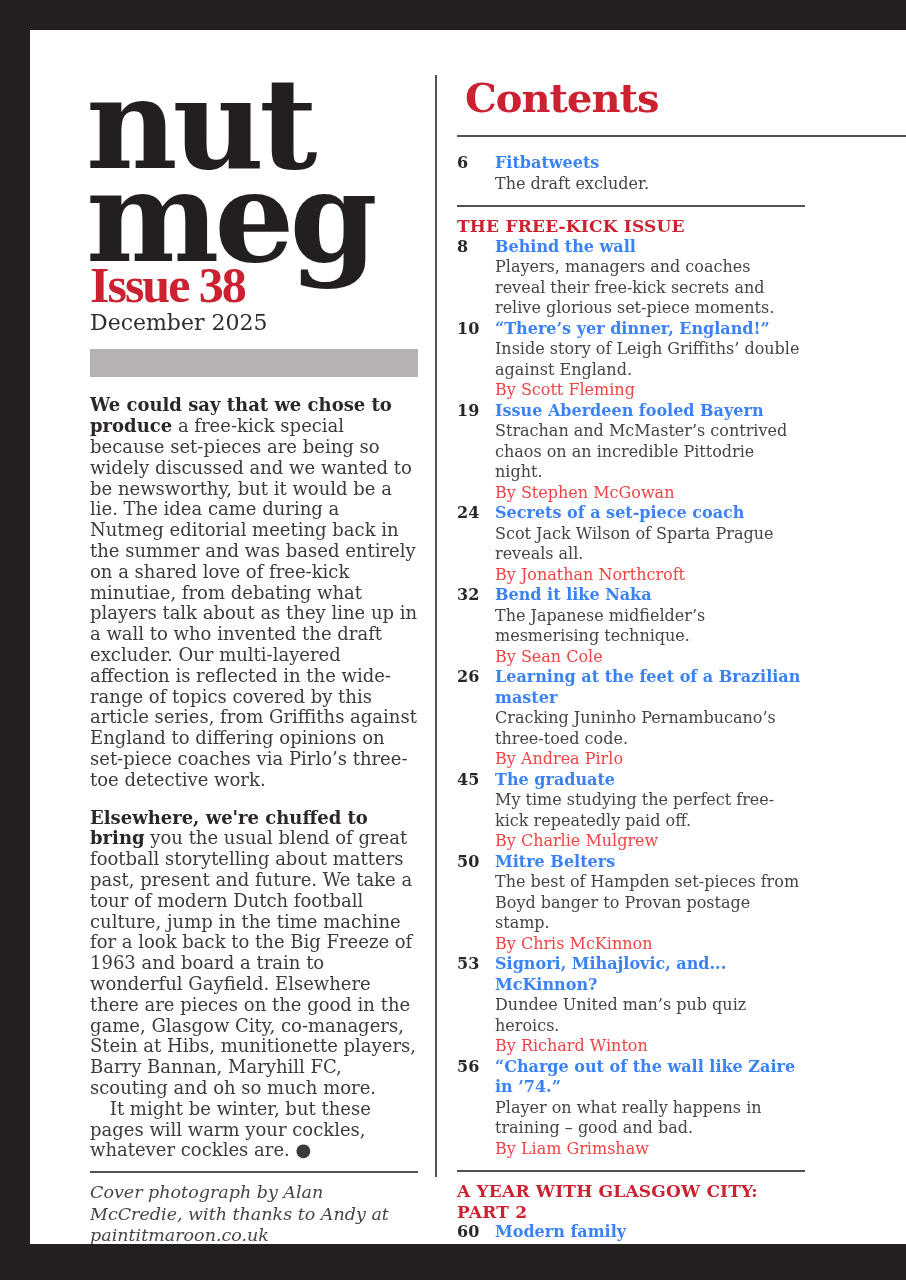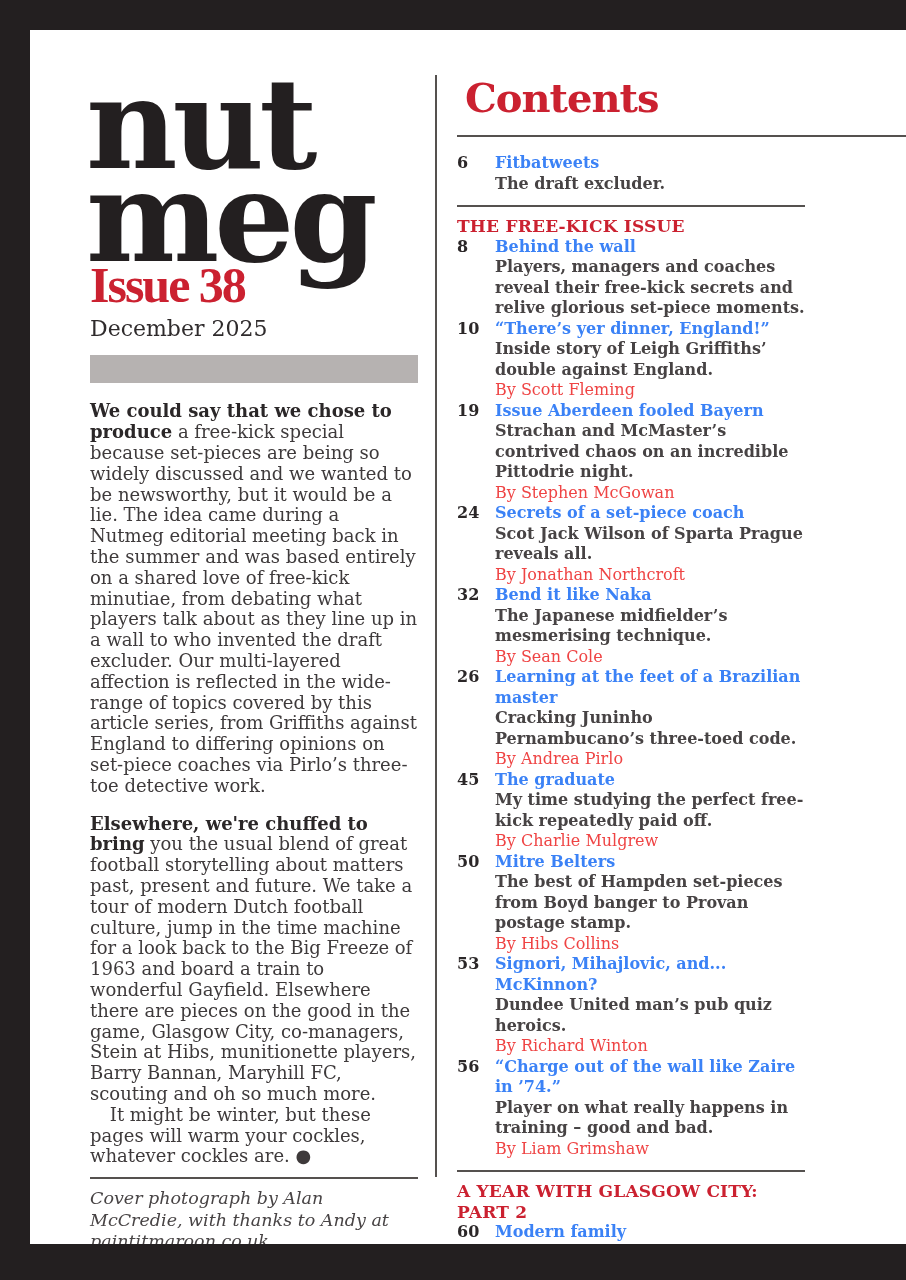--- a/index.html
+++ b/index.html
@@ -13,21 +13,21 @@
   .frame-top{position:absolute;left:0;top:0;width:906px;height:30px;background:#231f20;}
   .frame-left{position:absolute;left:0;top:0;width:30px;height:1280px;background:#231f20;}
   .frame-bottom{position:absolute;left:0;top:1244px;width:906px;height:36px;background:#231f20;}
   
   .page{position:absolute;left:30px;top:30px;right:0;bottom:36px;background:#ffffff;overflow:hidden;}
   
   .col-left{position:absolute;left:60px;top:48px;width:328px;}
   .logo{font-weight:bold;color:#231f20;font-size:126px;line-height:.74;letter-spacing:-5px;margin-left:-4px;}
   .logo span{display:block;}
   .issue{color:#cb2130;font-weight:bold;font-size:50px;line-height:1;margin-top:-4px;letter-spacing:-2px;font-family:Liberation Serif, serif;}
-  .date{color:#2f2b2c;font-size:22px;margin-top:6px;}
+  .date{color:#2f2b2c;font-size:22px;}
   .gray-bar{width:328px;height:28px;background:#b6b2b1;}
   .bar-top{margin-top:14px;}
   .editorial{margin-top:18px;color:#3e3a3b;font-size:18px;line-height:20.8px;}
   .editorial p{margin:0;}
   .editorial p.gap{margin-top:17px;}
   .editorial strong{color:#2b2728;}
   .editorial .indent{text-indent:1.1em;}
   .credit-rule{border:none;border-top:2px solid #55514f;margin:10px 0 0 0;width:328px;}
   .credit{font-style:italic;color:#484445;font-size:17.5px;line-height:21.5px;margin:9px 0 0 0;}
   
@@ -36,21 +36,21 @@
   .col-right{position:absolute;left:427px;top:40px;right:0;}
   .contents-title{margin:8px;color:#cb2130;font-weight:bold;font-size:40px;line-height:1;letter-spacing:-1px;}
   .title-rule{margin-top:17px;height:2px;background:#55514f;width:100%;}
   #toc{margin-top:16px;width:348px;font-size:16px;line-height:20.5px;}
   .toc-rule{height:2px;background:#55514f;width:348px;margin:11px 0 0 0;}
   .toc-heading{color:#cb2130;font-weight:bold;font-size:17px;letter-spacing:.2px;margin-top:9px;line-height:20.5px;}
   .toc-item{display:flex;}
   .toc-num{flex:0 0 38px;font-weight:bold;color:#2b2728;}
   .toc-body{flex:1;}
   .toc-title{font-weight:bold;color:#3b82f6;}
-  .toc-desc{color:#474344;font-weight:bold;}
+  .toc-desc{color:#474344;}
   .toc-by{color:#ef4444;}
 </style>
 </head>
 <body>
 
 <div class="frame-top"></div>
 <div class="frame-left"></div>
 <div class="frame-bottom"></div>
 
 <div class="page">
@@ -144,21 +144,21 @@
             <div class="toc-title">The graduate</div>
             <div class="toc-desc">My time studying the perfect free-kick repeatedly paid off.</div>
             <div class="toc-by">By Charlie Mulgrew</div>
           </div>
         </div>
         <div class="toc-item">
           <div class="toc-num">50</div>
           <div class="toc-body">
             <div class="toc-title">Mitre Belters</div>
             <div class="toc-desc">The best of Hampden set-pieces from Boyd banger to Provan postage stamp.</div>
-            <div class="toc-by">By Hibs Collins</div>
+            <div class="toc-by">By Chris McKinnon</div>
           </div>
         </div>
         <div class="toc-item">
           <div class="toc-num">53</div>
           <div class="toc-body">
             <div class="toc-title">Signori, Mihajlovic, and... McKinnon?</div>
             <div class="toc-desc">Dundee United man’s pub quiz heroics.</div>
             <div class="toc-by">By Richard Winton</div>
           </div>
         </div>

